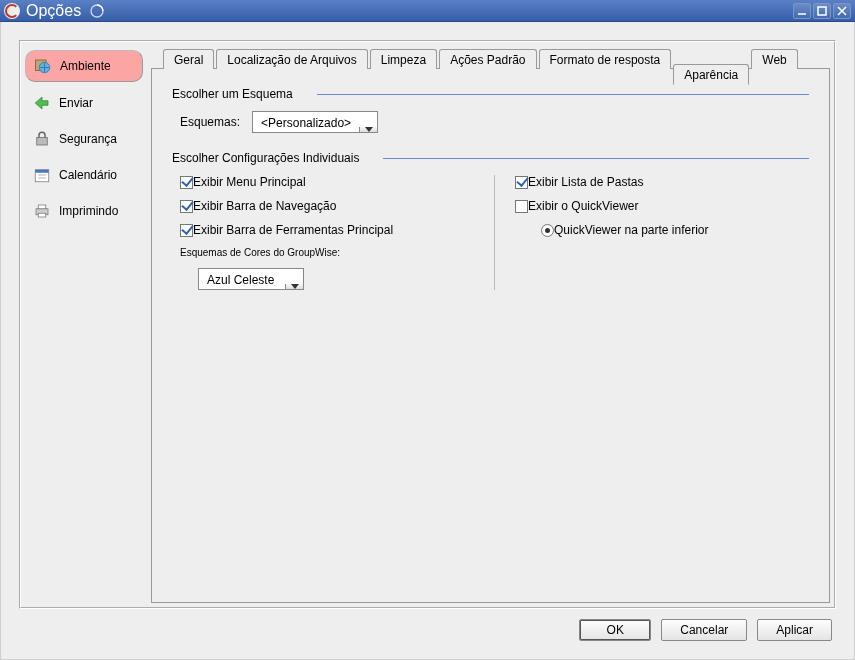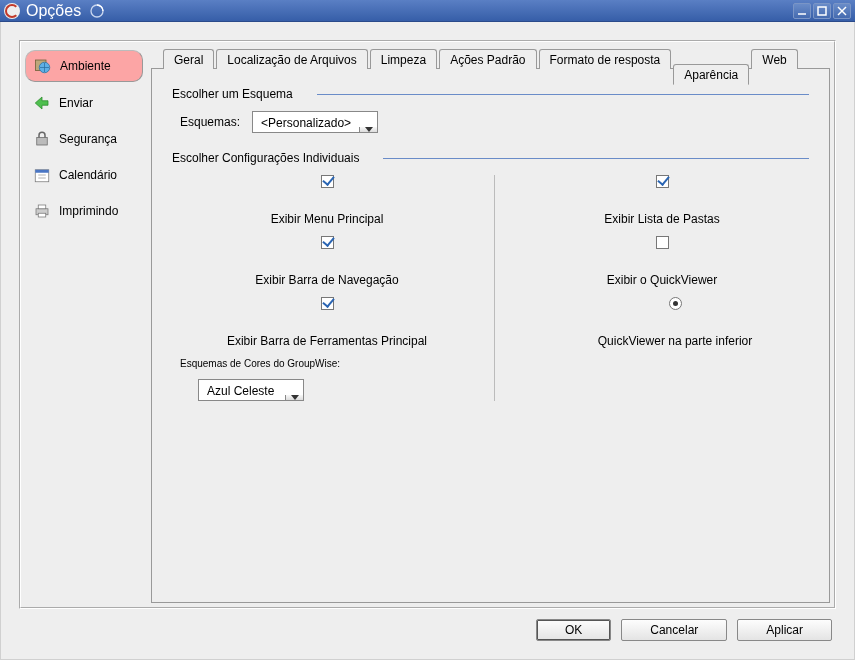--- a/index.html
+++ b/index.html
@@ -214,22 +214,21 @@
     gap: 10px;
   }
   .divider-v {
     width: 1px;
     background: #bbb;
     margin: 0 10px;
   }
   .chk-row, .radio-row {
     display: flex;
     align-items: center;
-    gap: 24px;
-    flex-direction: column;
+    gap: 0;
   }
   .chk {
     width: 13px; height: 13px;
     border: 1px solid #777;
     background: #fff;
     position: relative;
     flex: none;
   }
   .chk.checked::after {
     content: "";
@@ -262,21 +261,21 @@
 
   
   .footer {
     display: flex;
     justify-content: flex-end;
     gap: 10px;
     padding: 10px 4px 0 0;
   }
   .btn {
     min-width: 72px;
-    padding: 3px 28px;
+    padding: 3px 18px;
     background: linear-gradient(to bottom, #fdfdfd, #e4e4e4);
     border: 1px solid #888;
     border-radius: 2px;
     text-align: center;
     cursor: pointer;
   }
   .btn.default {
     box-shadow: inset 0 0 0 1px #555;
   }
 </style>

